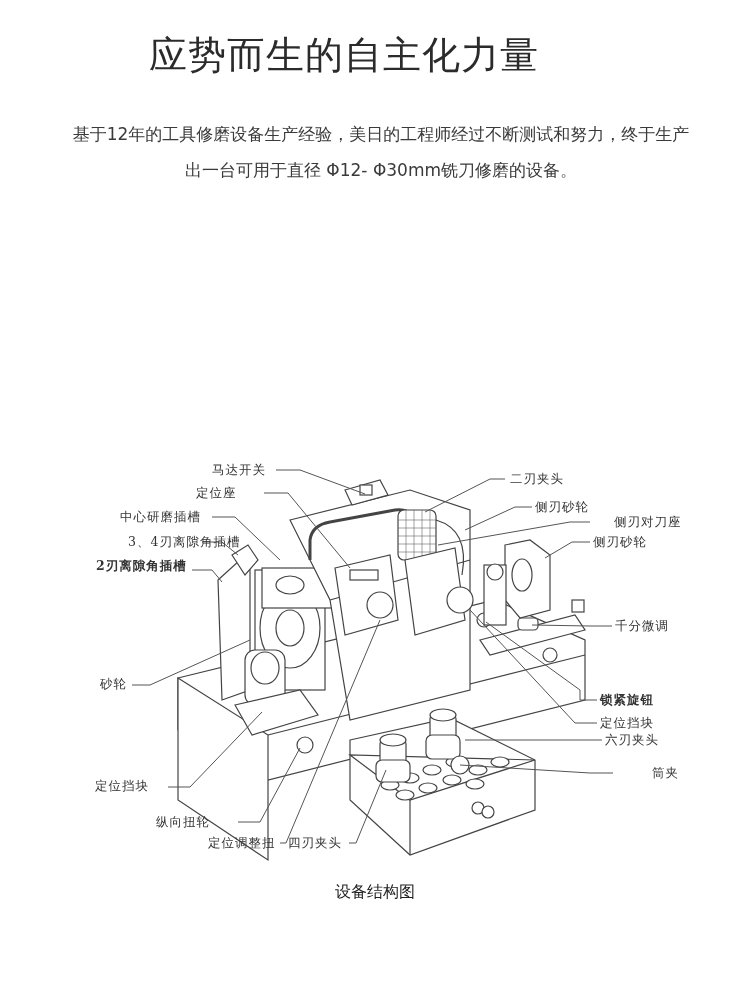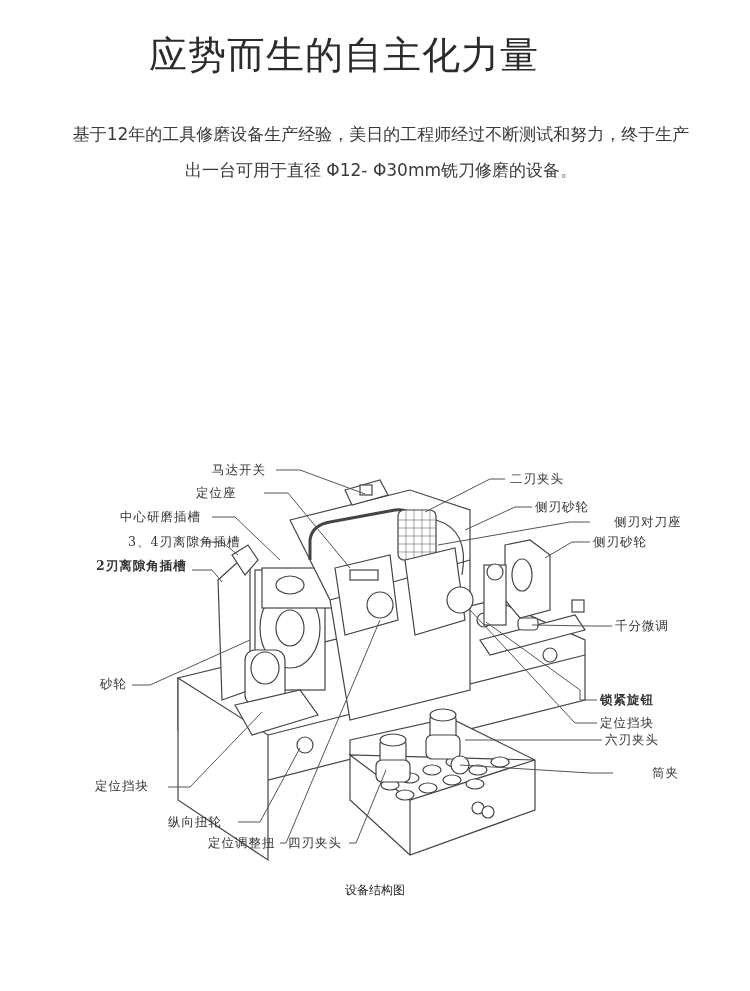--- a/index.html
+++ b/index.html
@@ -3,21 +3,21 @@
 <meta charset="utf-8">
 <style>
   html, body { margin:0; padding:0; background:#ffffff; }
   body { width:750px; height:991px; position:relative; overflow:hidden; font-family:"DejaVu Sans","Liberation Sans",sans-serif; color:#333; }
   .title { position:absolute; left:1px; top:30px; width:686px; text-align:center; font-size:38px; color:#2b2b2b; letter-spacing:1px; }
   .para { position:absolute; left:66px; top:116px; width:630px; font-size:17px; line-height:36px; color:#3a3a3a;text-align:center; }
   .para p { margin:0; }
   .diagram { position:absolute; left:0; top:450px; width:748px; height:420px; }
   .diagram svg { position:absolute; left:0; top:0; }
   .lbl { position:absolute; font-family:"DejaVu Serif","Liberation Serif",serif; font-size:12.5px; color:#333; white-space:nowrap; letter-spacing:1px; }
-  .caption { position:absolute; left:0; top:882px; width:750px; text-align:center; font-size:12px; color:#222; }
+  .caption { position:absolute; left:0; top:882px; width:750px; text-align:center; font-size:16px; color:#222; }
 </style>
 </head>
 <body>
 
 <div class="title">应势而生的自主化力量</div>
 
 <div class="para">
   <p>基于12年的工具修磨设备生产经验，美日的工程师经过不断测试和努力，终于生产出一台可用于直径 Φ12- Φ30mm铣刀修磨的设备。</p>
 </div>
 
@@ -133,21 +133,21 @@
     </g>
   </svg>
 
   <span class="lbl" style="left:212px; top:12px;">马达开关</span>
   <span class="lbl" style="left:196px; top:35px;">定位座</span>
   <span class="lbl" style="left:120px; top:59px;">中心研磨插槽</span>
   <span class="lbl" style="left:92px; top:84px;margin-left:36px;">3、4刃离隙角插槽</span>
   <span class="lbl" style="left:96px; top:108px;font-weight:bold;">2刃离隙角插槽</span>
   <span class="lbl" style="left:100px; top:226px;">砂轮</span>
   <span class="lbl" style="left:95px; top:328px;">定位挡块</span>
-  <span class="lbl" style="left:168px; top:364px;">纵向扭轮</span>
+  <span class="lbl" style="left:156px; top:364px;">纵向扭轮</span>
   <span class="lbl" style="left:208px; top:385px;">定位调整扭</span>
   <span class="lbl" style="left:288px; top:385px;">四刃夹头</span>
 
   <span class="lbl" style="left:510px; top:21px;">二刃夹头</span>
   <span class="lbl" style="left:535px; top:49px;">侧刃砂轮</span>
   <span class="lbl" style="left:614px; top:64px;">侧刃对刀座</span>
   <span class="lbl" style="left:593px; top:84px;">侧刃砂轮</span>
   <span class="lbl" style="left:615px; top:168px;text-align:right;">千分微调</span>
   <span class="lbl" style="left:600px; top:242px;font-weight:bold;">锁紧旋钮</span>
   <span class="lbl" style="left:600px; top:265px;">定位挡块</span>

